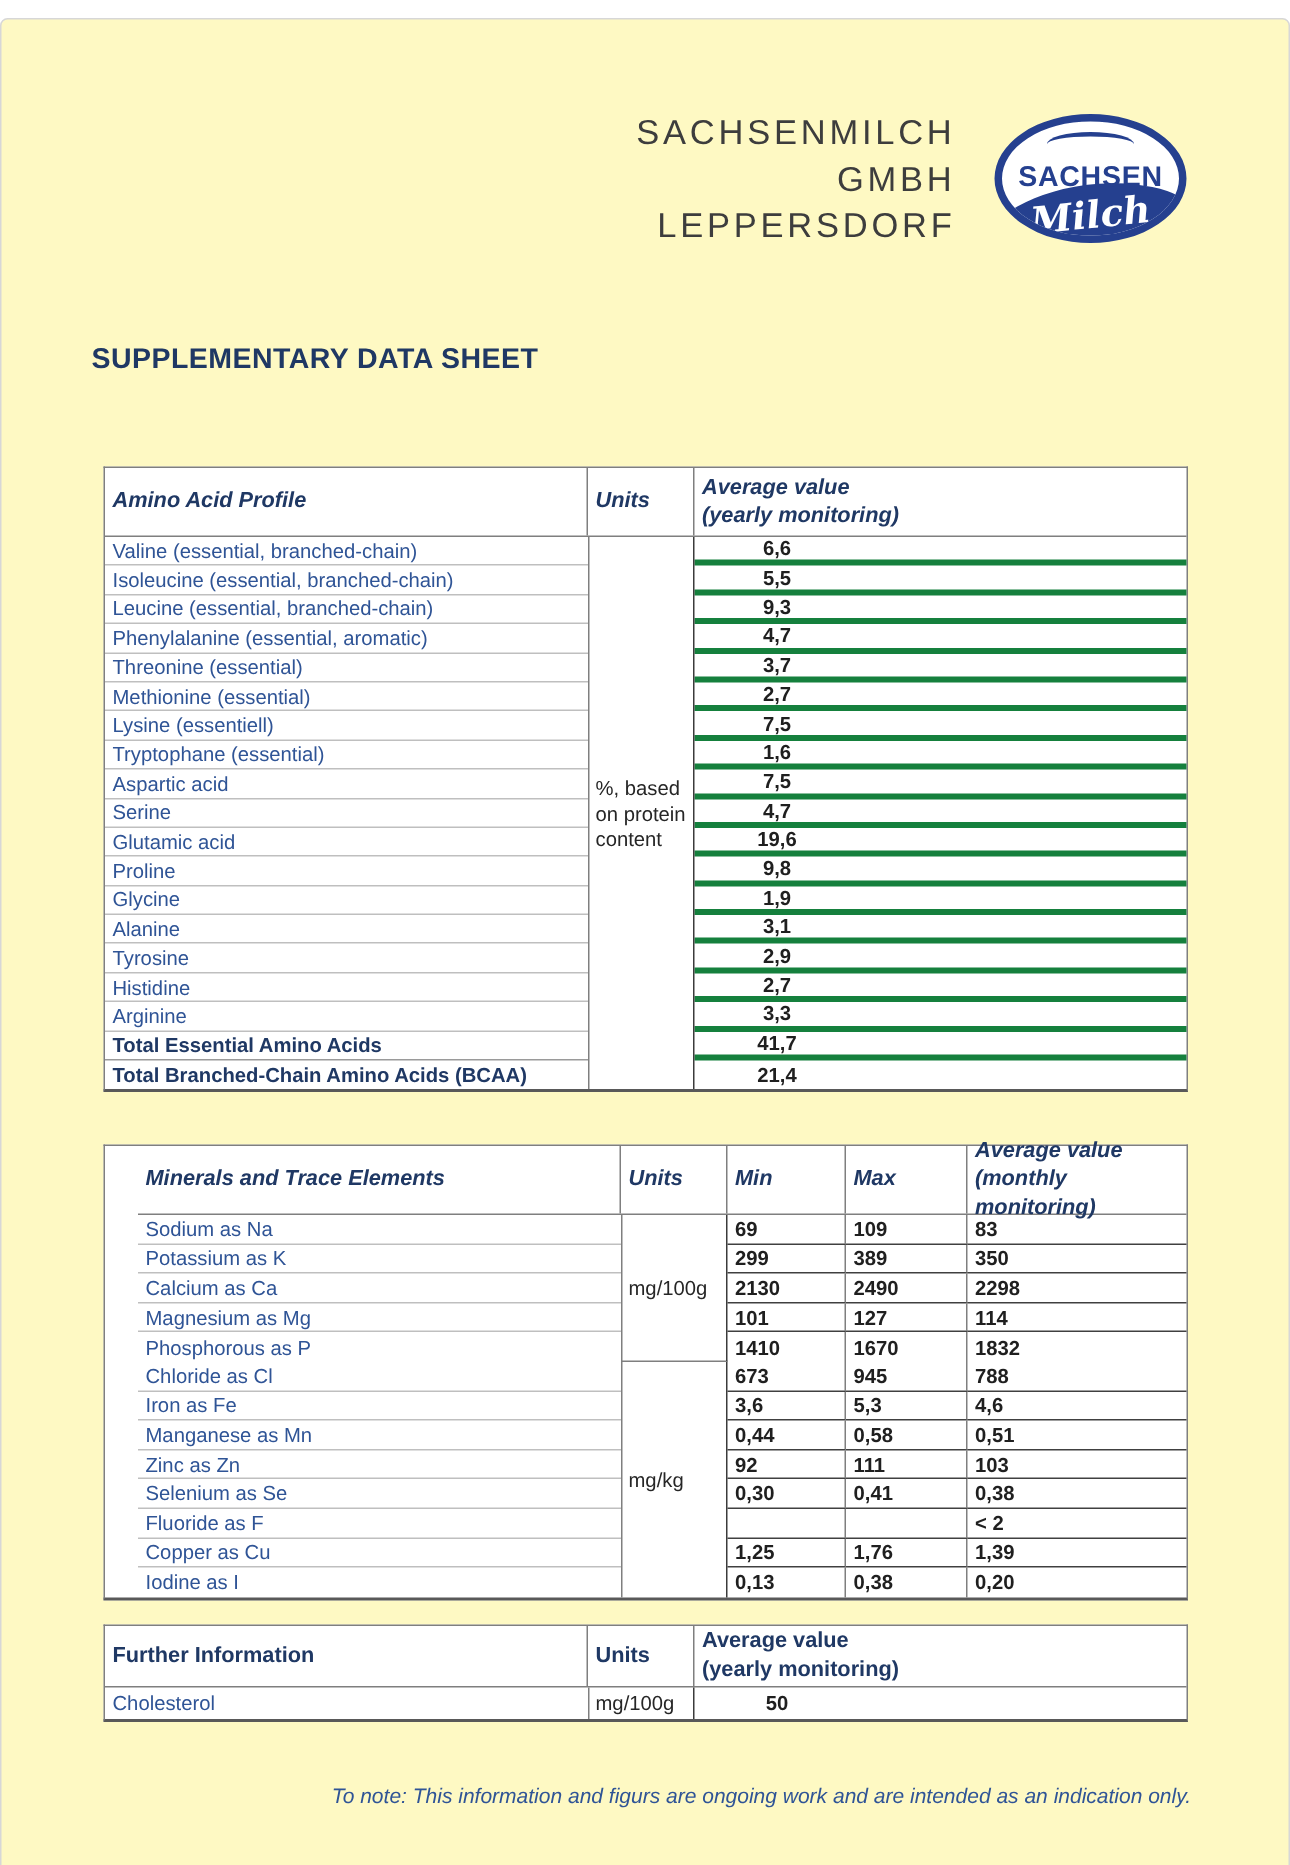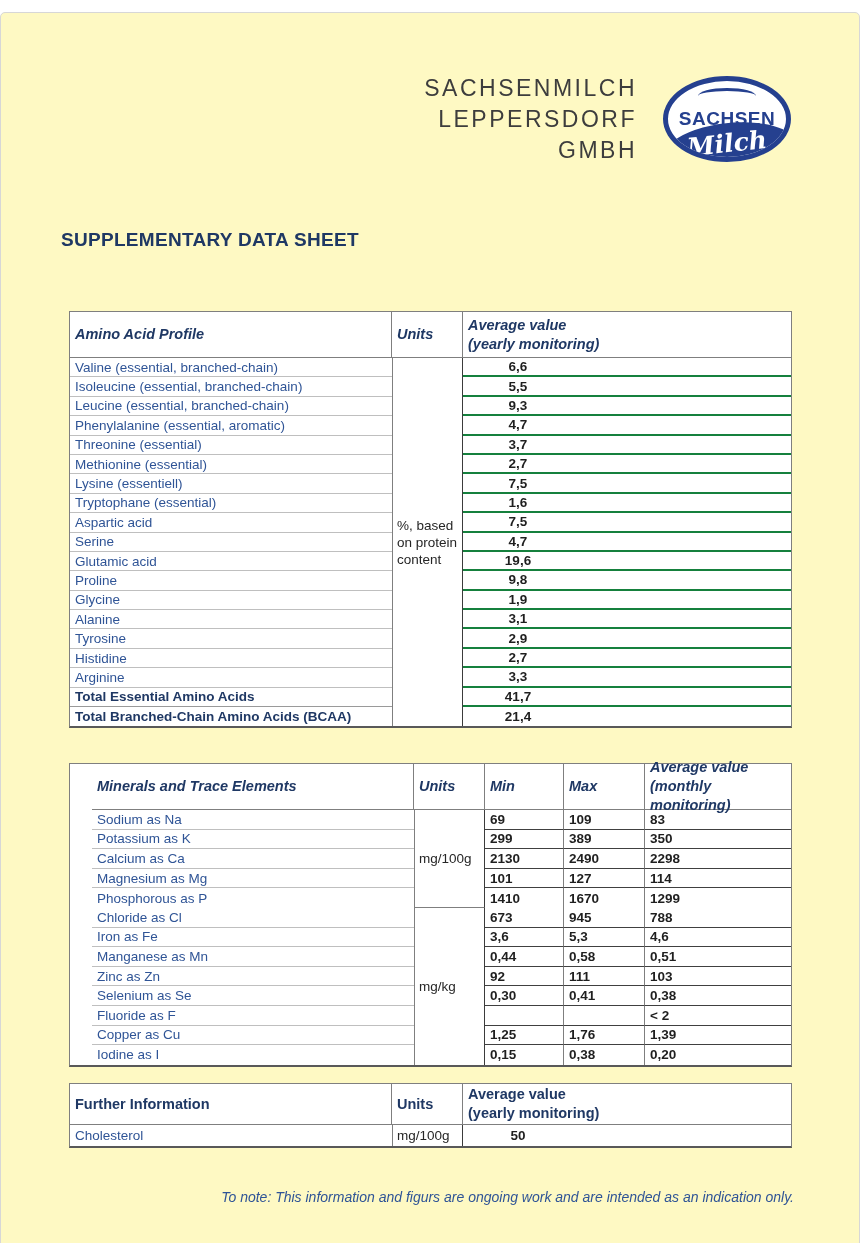--- a/index.html
+++ b/index.html
@@ -91,21 +91,21 @@
     border-bottom:1px solid #bfbfbf; white-space:nowrap; overflow:hidden;
   }
   .c-spacer { width:71px; }
   .c-num {
     padding-left:5px; color:#1f1f1f; font-weight:600;
     border-bottom:1px solid #404040;
   }
   .c-min { width:79px; border-right:1px solid #7f7f7f; }
   .c-max { width:81px; border-right:1px solid #7f7f7f; }
   .c-avgval { flex:1; }
-  .c-value { flex:1; border-bottom:2px solid #15803d; color:#1f1f1f; font-weight:600; }
+  .c-value { flex:1; border-bottom:4px solid #15803d; color:#1f1f1f; font-weight:600; }
   .val-center { display:inline-block; width:110px; text-align:center; }
 
   .t-row[data-variant="total"] .c-name { color:#1f3864; font-weight:bold; border-bottom-color:#9a9a9a; }
   .t-row[data-variant="total"] .c-value { font-weight:bold; }
   .t-body .t-row:last-child .c-name,
   .t-body .t-row:last-child .c-value,
   .t-body .t-row:last-child .c-num { border-bottom:none; }
 
   
   .c-unitcell {
@@ -119,22 +119,22 @@
     color:#2f5496; font-style:italic; font-size:14px;
   }
 </style>
 </head>
 <body>
 
 <div class="page">
 
   <div class="company-block">
     <div>SACHSENMILCH</div>
+    <div>GMBH</div>
     <div>LEPPERSDORF</div>
-    <div>GMBH</div>
   </div>
 
   <div class="logo">
     <div class="logo-swoosh"></div>
     <div class="logo-arc"></div>
     <div class="logo-top-text">SACHSEN</div>
     <div class="logo-bottom-text">Milch</div>
   </div>
 
   <div class="sheet-title">SUPPLEMENTARY DATA SHEET</div>
@@ -354,21 +354,21 @@
             <div class="c c-num c-min">101</div>
             <div class="c c-num c-max">127</div>
             <div class="c c-num c-avgval">114</div>
           </div>
 
           <div class="t-row">
             <div class="c c-name">Phosphorous as P</div>
             <div class="c c-spacer"></div>
             <div class="c c-num c-min">1410</div>
             <div class="c c-num c-max">1670</div>
-            <div class="c c-num c-avgval">1299</div>
+            <div class="c c-num c-avgval">1832</div>
           </div>
         </div>
     </div>
 
     <div class="t-body">
       <div class="units-span">mg/kg</div>
       <div>
 
           <div class="t-row">
             <div class="c c-name">Chloride as Cl</div>
@@ -422,21 +422,21 @@
             <div class="c c-name">Copper as Cu</div>
             <div class="c c-spacer"></div>
             <div class="c c-num c-min">1,25</div>
             <div class="c c-num c-max">1,76</div>
             <div class="c c-num c-avgval">1,39</div>
           </div>
 
           <div class="t-row">
             <div class="c c-name">Iodine as I</div>
             <div class="c c-spacer"></div>
-            <div class="c c-num c-min">0,15</div>
+            <div class="c c-num c-min">0,13</div>
             <div class="c c-num c-max">0,38</div>
             <div class="c c-num c-avgval">0,20</div>
           </div>
         </div>
     </div>
   </div>
 
   <div class="dtable t3">
     <div class="t-head">
       <div class="h-cell h-name">Further Information</div>

